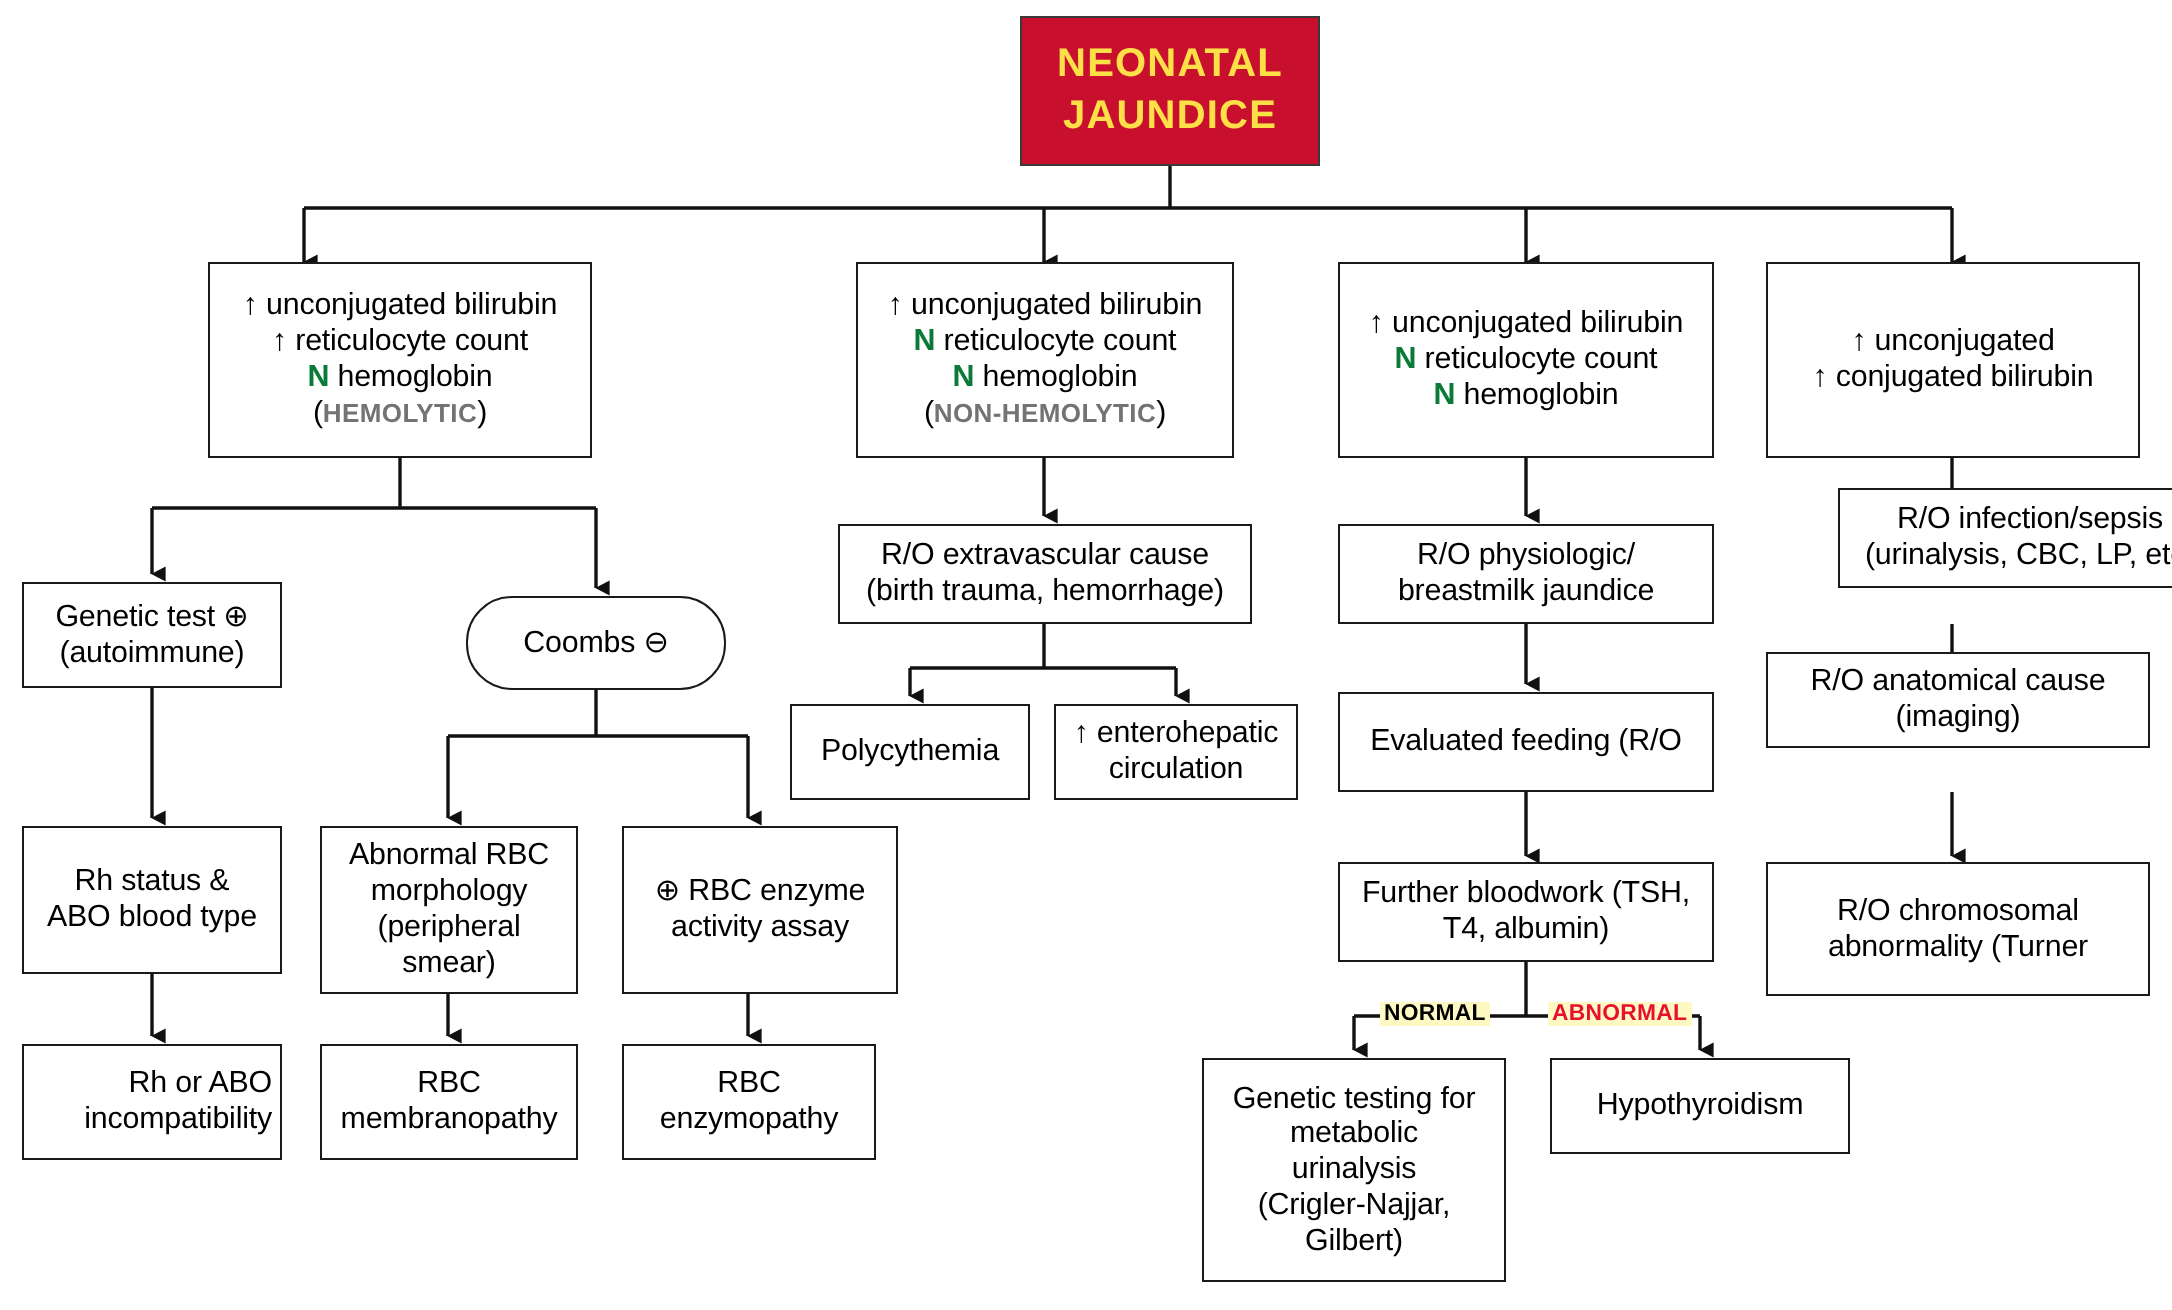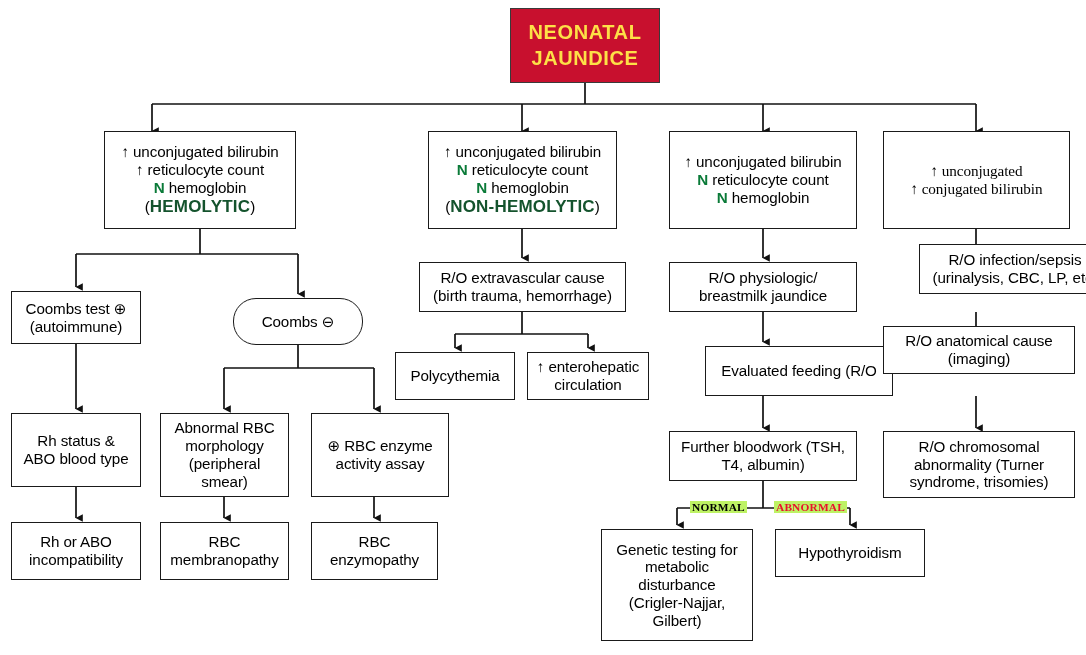--- a/index.html
+++ b/index.html
@@ -39,31 +39,30 @@
     border:1.7px solid #3a3a3a;
     color:#fde047;
     font-weight:bold;
     font-size:20px;
     line-height:1.28;
     letter-spacing:0.6px;
     font-stretch:condensed;
     z-index:3;
   }
   .hl-green{ color:#0a7a38; font-weight:bold; }
-  .hl-red{ color:#14532d; font-weight:bold; font-size:17px; letter-spacing:0.2px;margin-top:44px; }
+  .hl-red{ color:#737373; font-weight:bold; font-size:13px; letter-spacing:0.2px;margin-top:44px; }
   .edge-label{
     position:absolute;
     font-size:11.4px;
     font-weight:bold;
     letter-spacing:0.15px;
-    background:#bef264;
+    background:#fef9c3;
     padding:0 2px;
     z-index:4;
     white-space:nowrap;
-    font-family:Liberation Serif, serif;
   }
   .label-normal{ color:#000000; }
   .label-abnormal{ color:#E8112D;text-align:center; }
 </style>
 </head>
 <body>
 
 <div id="canvas">
 
   <svg id="connectors" viewBox="0 0 1086 655">
@@ -147,48 +146,48 @@
   </div>
 
   <div class="node" style="left:669px; top:131px; width:188px; height:98px;">
     <div class="txt">
       <div>↑ unconjugated bilirubin</div>
       <div><span class="hl-green">N</span><span> reticulocyte count</span></div>
       <div><span class="hl-green">N</span><span> hemoglobin</span></div>
     </div>
   </div>
 
-  <div class="node" style="left:883px; top:131px; width:187px; height:98px;font-family:Liberation Serif, serif;">
+  <div class="node" style="left:883px; top:131px; width:187px; height:98px;">
     <div class="txt">
       <div>↑ unconjugated</div>
       <div>↑ conjugated bilirubin</div>
     </div>
   </div>
 
   <div class="node" style="left:11px; top:291px; width:130px; height:53px;">
     <div class="txt">
-      <div>Coombs test ⊕</div>
+      <div>Genetic test ⊕</div>
       <div>(autoimmune)</div>
     </div>
   </div>
 
   <div class="node" style="left:233px; top:298px; width:130px; height:47px;border-radius:23px;">
     <div class="txt">
       <div>Coombs ⊖</div>
     </div>
   </div>
 
   <div class="node" style="left:11px; top:413px; width:130px; height:74px;">
     <div class="txt">
       <div>Rh status &amp;</div>
       <div>ABO blood type</div>
     </div>
   </div>
 
-  <div class="node" style="left:11px; top:522px; width:130px; height:58px;">
+  <div class="node" style="left:11px; top:522px; width:130px; height:58px;text-align:right;">
     <div class="txt">
       <div>Rh or ABO</div>
       <div>incompatibility</div>
     </div>
   </div>
 
   <div class="node" style="left:160px; top:413px; width:129px; height:84px;">
     <div class="txt">
       <div>Abnormal RBC</div>
       <div>morphology</div>
@@ -238,41 +237,41 @@
     </div>
   </div>
 
   <div class="node" style="left:669px; top:262px; width:188px; height:50px;">
     <div class="txt">
       <div>R/O physiologic/</div>
       <div>breastmilk jaundice</div>
     </div>
   </div>
 
-  <div class="node" style="left:669px; top:346px; width:188px; height:50px;margin-left:36px;">
+  <div class="node" style="left:669px; top:346px; width:188px; height:50px;">
     <div class="txt">
       <div>Evaluated feeding (R/O</div>
     </div>
   </div>
 
   <div class="node" style="left:669px; top:431px; width:188px; height:50px;">
     <div class="txt">
       <div>Further bloodwork (TSH,</div>
       <div>T4, albumin)</div>
     </div>
   </div>
 
   <div class="edge-label label-normal" style="left:690px; top:501px;">NORMAL</div>
   <div class="edge-label label-abnormal" style="left:774px; top:501px;">ABNORMAL</div>
 
   <div class="node" style="left:601px; top:529px; width:152px; height:112px;">
     <div class="txt">
       <div>Genetic testing for</div>
       <div>metabolic</div>
-      <div>disturbance</div>
+      <div>urinalysis</div>
       <div>(Crigler-Najjar,</div>
       <div>Gilbert)</div>
     </div>
   </div>
 
   <div class="node" style="left:775px; top:529px; width:150px; height:48px;text-align:center;">
     <div class="txt">
       <div>Hypothyroidism</div>
     </div>
   </div>
@@ -288,17 +287,16 @@
     <div class="txt">
       <div>R/O anatomical cause</div>
       <div>(imaging)</div>
     </div>
   </div>
 
   <div class="node" style="left:883px; top:431px; width:192px; height:67px;">
     <div class="txt">
       <div>R/O chromosomal</div>
       <div>abnormality (Turner</div>
-      <div>syndrome, trisomies)</div>
     </div>
   </div>
 
 </div>
 
 </body></html>

